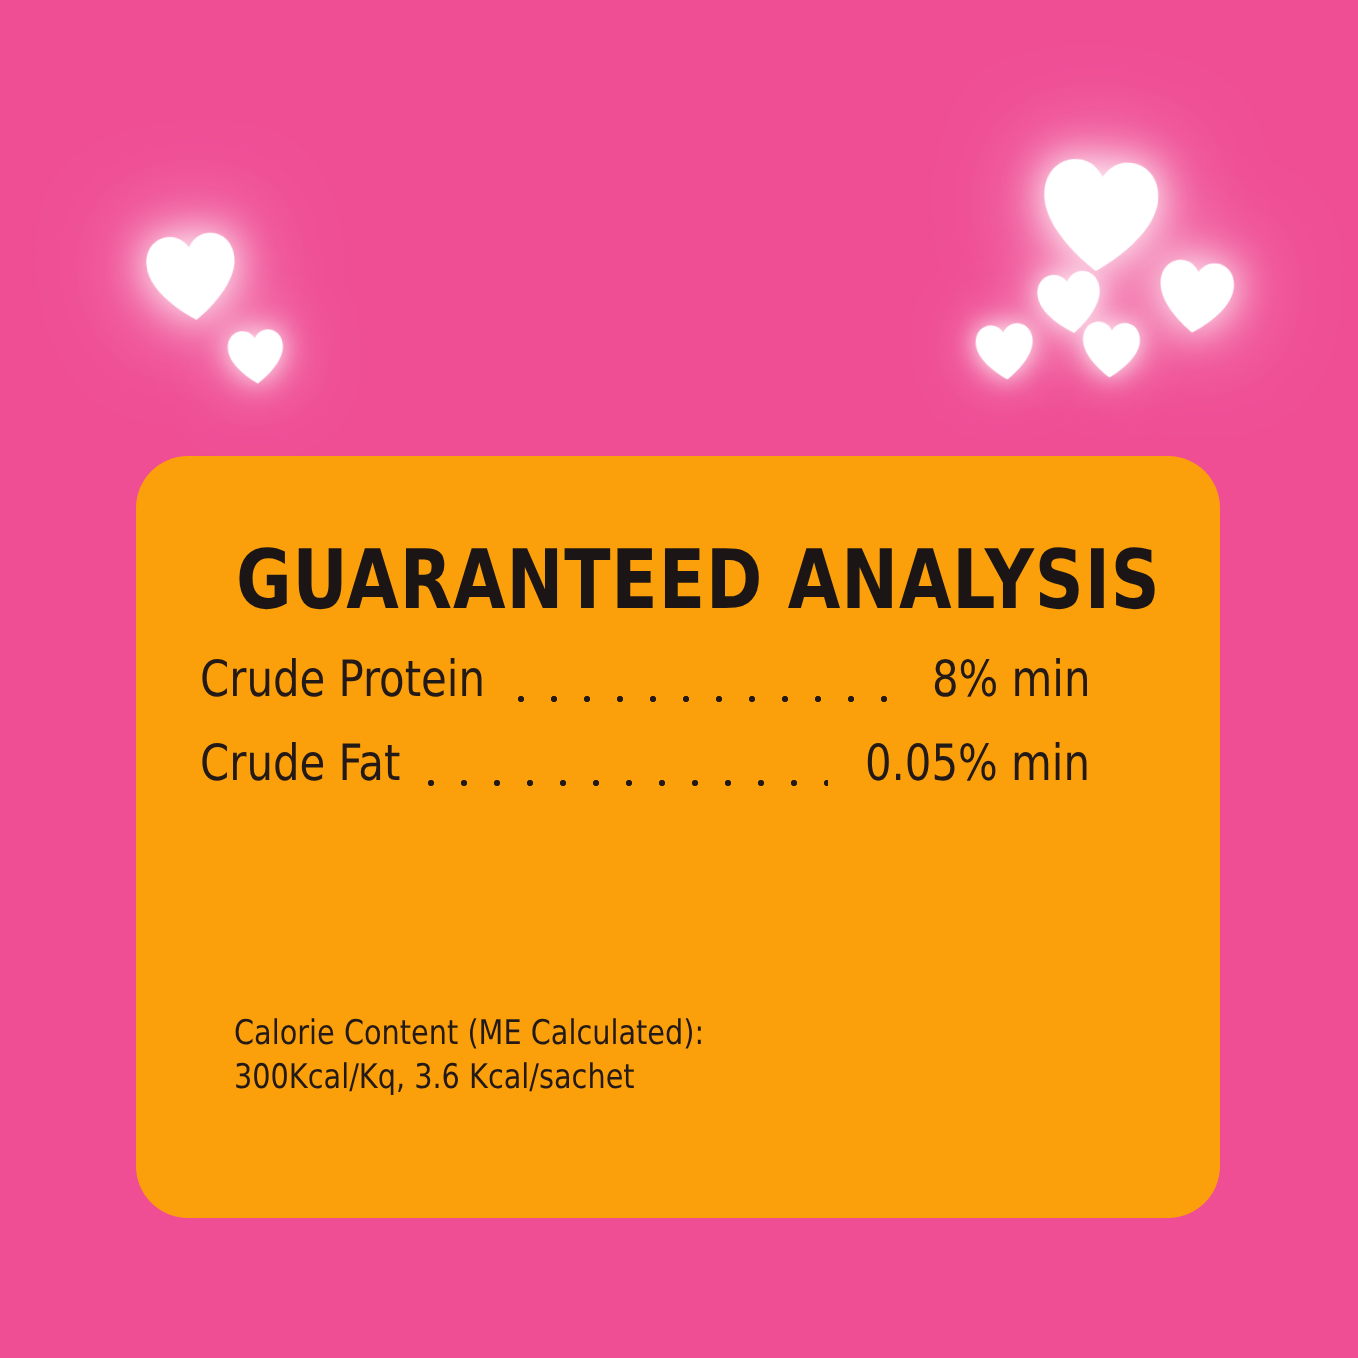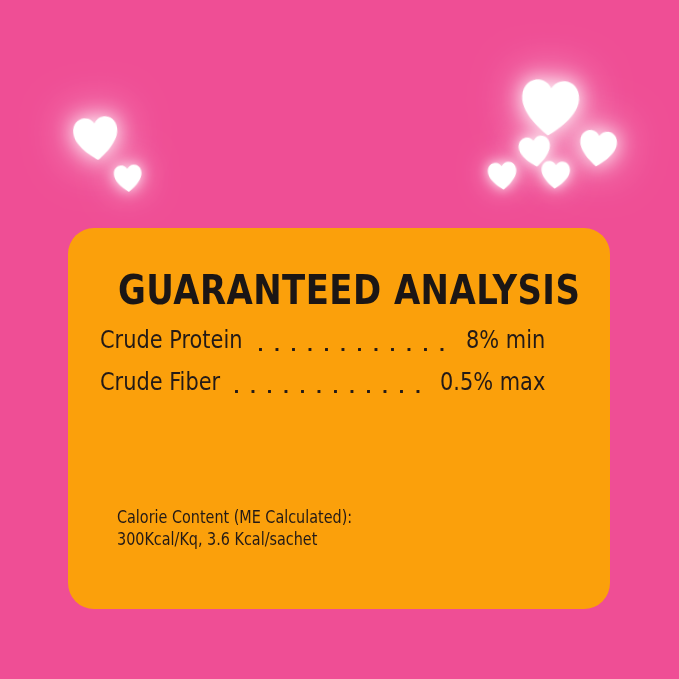--- a/index.html
+++ b/index.html
@@ -189,26 +189,26 @@
     <div id="card-title">GUARANTEED ANALYSIS</div>
 
     <div id="rows">
 
       <div class="a-row">
         <span class="a-label">Crude Protein</span>
         <span class="a-leader"></span>
         <span class="a-value">8% min</span>
       </div>
 
-
       <div class="a-row">
-        <span class="a-label">Crude Fiber</span>
-        <span class="a-leader"></span>
-        <span class="a-value">0.5% max</span>
+        <span class="a-label">Crude Fat</span>
+        <span class="a-leader lead-short"></span>
+        <span class="a-value">0.05% min</span>
       </div>
+
 
 
     </div>
 
     <div id="calories">
       <div>Calorie Content (ME Calculated):</div>
       <div>300Kcal/Kq, 3.6 Kcal/sachet</div>
     </div>
 
   </div>

